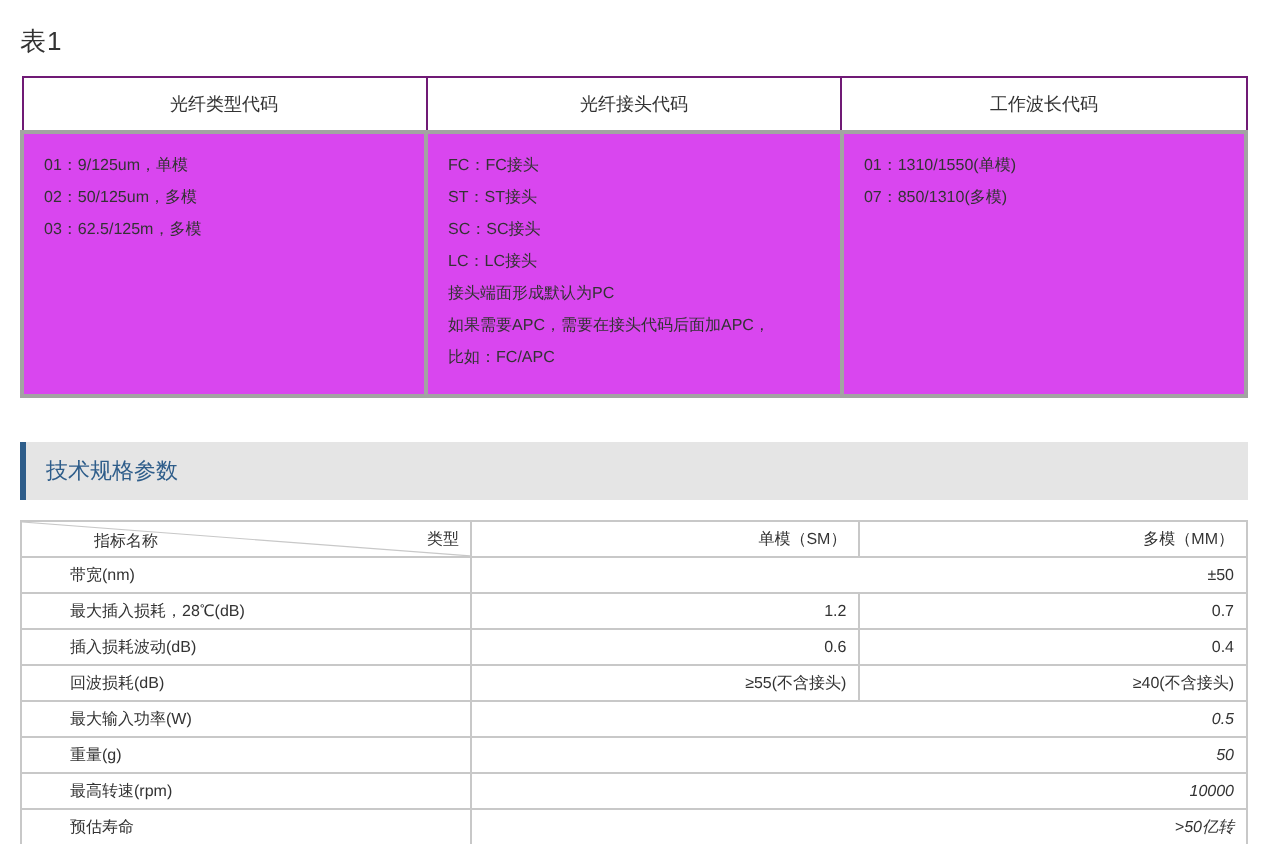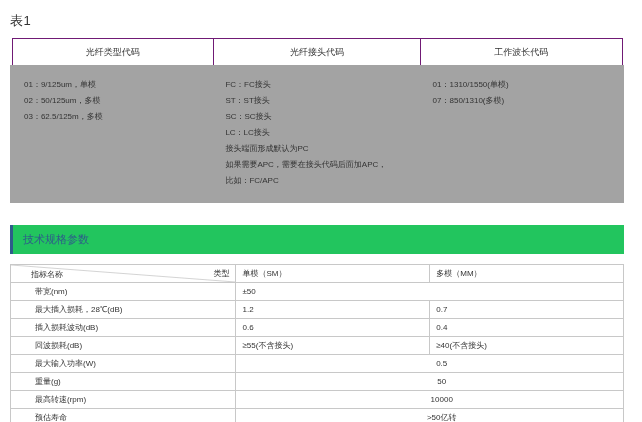--- a/index.html
+++ b/index.html
@@ -38,35 +38,35 @@
     border: 1px solid #701a75;
     font-size: 9px;
     font-weight: normal;
     color: #333333;
     padding: 6px 4px;
     text-align: center;
     background: #ffffff;
     height: 14px;
   }
   table.t1 td {
-    border: 4px solid #a3a3a3;
+    border: 2px solid #a3a3a3;
     font-size: 8px;
     color: #333333;
     padding: 8px 10px 10px 10px;
     vertical-align: top;
     line-height: 2.0;
-    background: #a3a3a3;
+    background: #d946ef;
   }
   .cellline {
     display: block;
     white-space: nowrap;
   }
   .secheader {
     margin: 22px 10px 0 10px;
-    background: #22c55e;
+    background: #e5e5e5;
     color: #2e5d8a;
     font-size: 11px;
     padding: 7px 10px;
     border-left: 3px solid #2e5d8a;
     box-sizing: border-box;
     width: 614px;
   }
   table.t2 {
     border-collapse: collapse;
     width: 614px;
@@ -81,46 +81,47 @@
     padding: 2px 6px;
     height: 13px;
     background: #ffffff;
   }
   table.t2 .rowlabel {
     text-align: left;
     padding-left: 24px;
     white-space: nowrap;
   }
   table.t2 .val {
-    text-align: left;
+    text-align: right;
     margin-top: 44px;
   }
   table.t2 .val-left {
-    text-align: center;
+    text-align: right;
     padding-left: 30px;
+    font-style: italic;
   }
   .diag {
     position: relative;
     height: 30px;
     padding: 0;
     overflow: hidden;
   }
   .diag .svgwrap {
     position: absolute;
     inset: 0;
   }
   .diag .lbl-type {
     position: absolute;
     right: 6px;
     top: 3px;
     font-size: 8px;
   }
   .diag .lbl-name {
     position: absolute;
-    left: 20px;
+    left: 36px;
     bottom: 2px;
     font-size: 8px;
   }
 </style>
 </head>
 <body>
 
 <div class="page">
 
   <div class="title1">表1</div>

